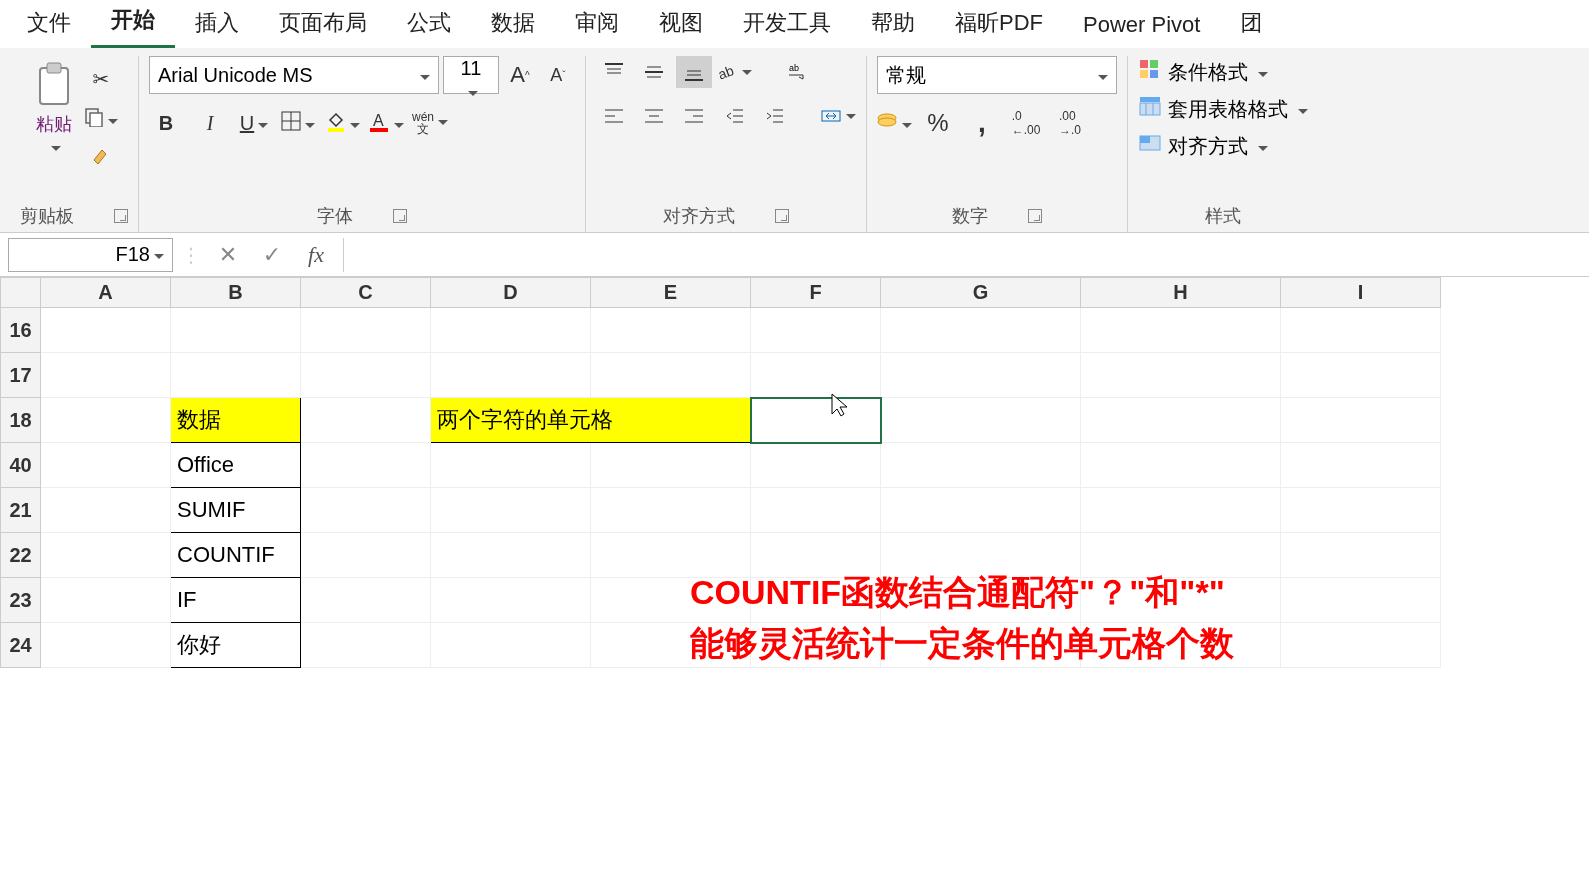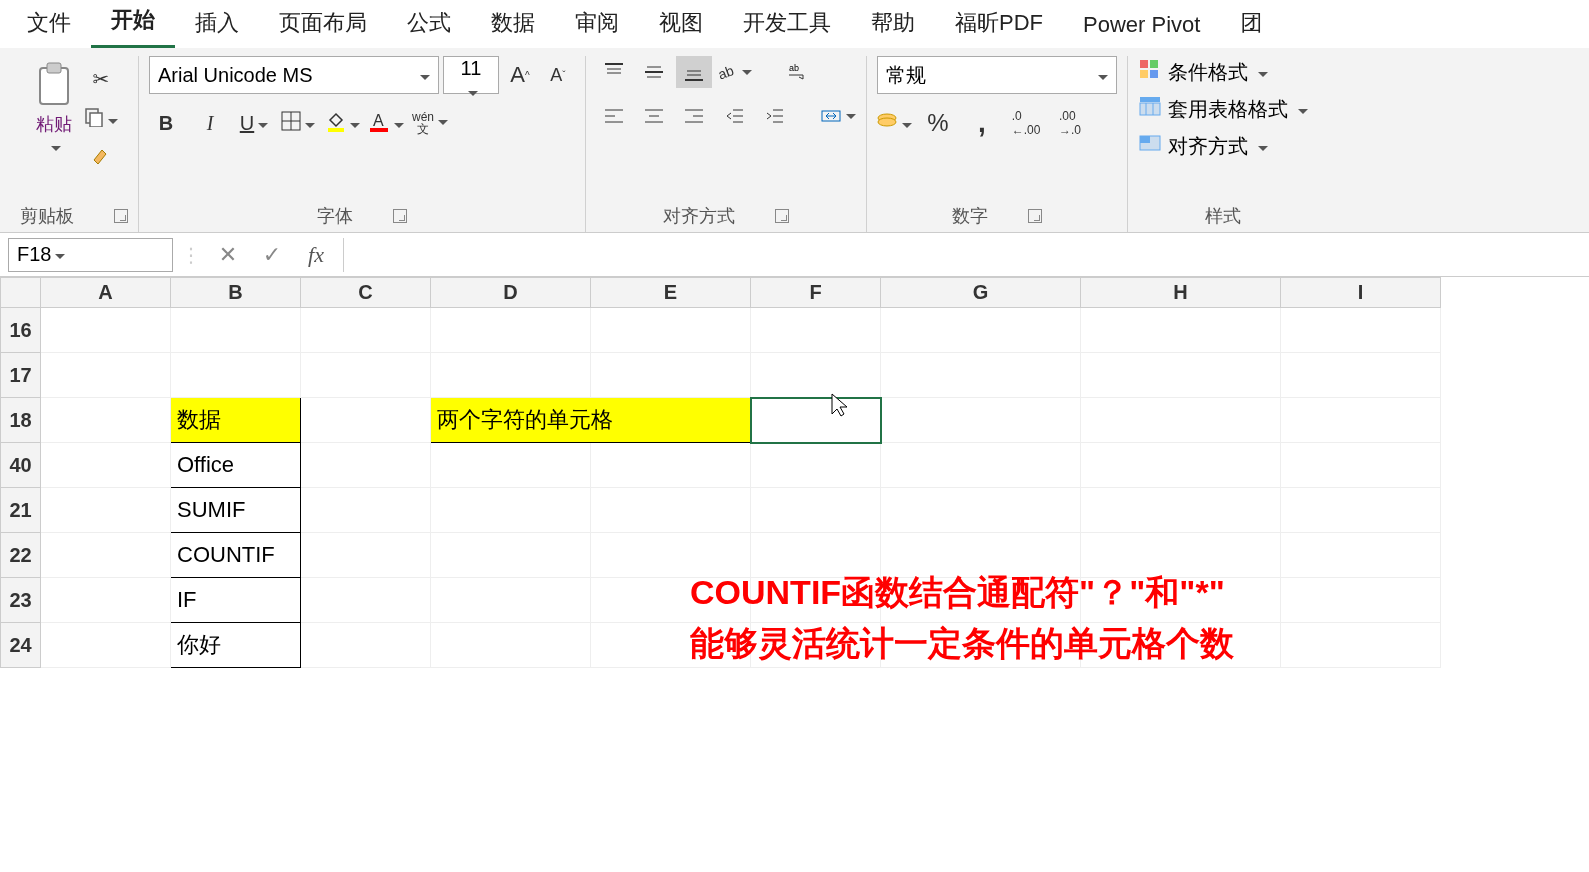--- a/index.html
+++ b/index.html
@@ -33,21 +33,21 @@
 .align-btn { width:36px; height:32px; display:inline-flex; align-items:center; justify-content:center; cursor:pointer;}
 .align-btn svg{width:22px;height:22px;}
 
 .combo { background:#fff; border:1px solid #aaa; height:38px; width:240px; display:flex; align-items:center; justify-content:space-between; padding:0 8px; font-size:20px;}
 
 .style-row { display:flex; align-items:center; gap:6px; padding:2px 0; cursor:pointer; font-size:20px;}
 .style-row svg{width:24px;height:24px;}
 
 
 .formula-bar { display:flex; align-items:center; height:44px; border-bottom:1px solid #ccc; background:#fff;}
-.name-box { width:165px; height:34px; border:1px solid #aaa; margin:0 8px; display:flex; align-items:center; justify-content:flex-start; padding:0 8px; font-size:20px;}
+.name-box { width:165px; height:34px; border:1px solid #aaa; margin:0 8px; display:flex; align-items:center; justify-content:flex-end; padding:0 8px; font-size:20px;}
 .fx-btns { display:flex; gap:10px; padding:0 10px; align-items:center;}
 .fx-btn { width:34px; height:34px; display:flex; align-items:center; justify-content:center; cursor:pointer; color:#888; font-size:22px;}
 .fx-label { font-style:italic; font-family:"Times New Roman",serif; font-size:22px; color:#555;}
 .formula-input { flex:1; height:34px; border-left:1px solid #ccc; padding:0 10px; font-size:20px;}
 
 
 .sheet-area { position:relative; overflow:auto; height:calc(872px - 48px - 185px - 44px);}
 table.sheet { border-collapse:collapse; table-layout:fixed;}
 .col-header,.row-header { background:#f3f3f3; border:1px solid #ccc; text-align:center; font-size:20px; color:#333;}
 .col-header{height:30px;}

